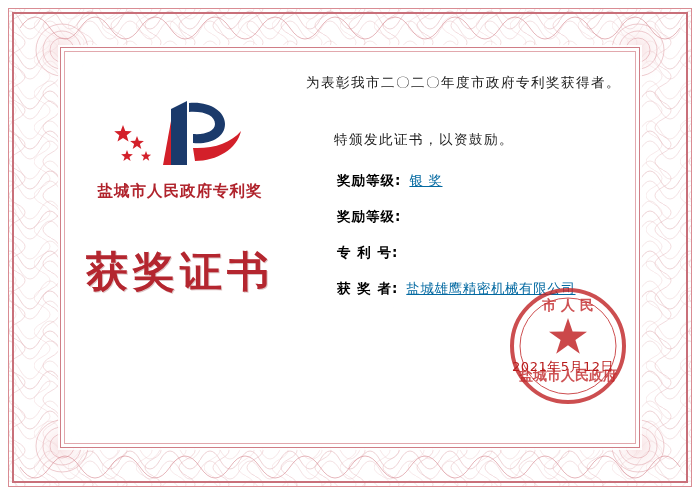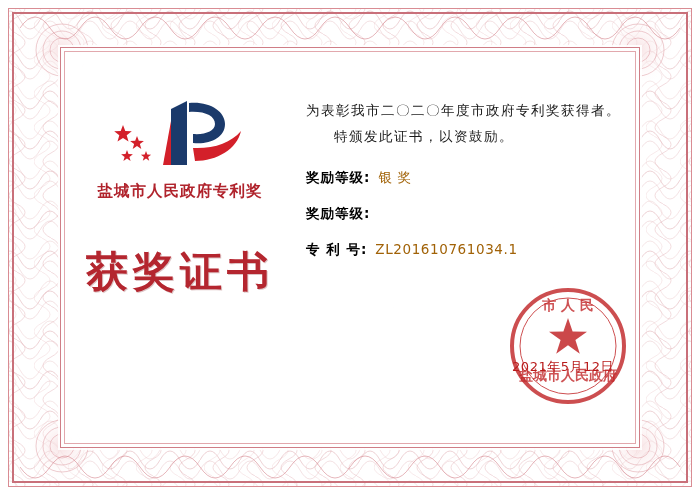--- a/index.html
+++ b/index.html
@@ -107,55 +107,58 @@
     letter-spacing: 5px;
     color: #b4262f;
     font-weight: bold;
     white-space: nowrap;
     text-shadow: 1px 1px 0 rgba(120,20,25,0.25);
   }
 
   .right-col {
     flex: 1;
     position: relative;
-    padding: 46px 10px 0 10px;
+    padding: 18px 10px 0 10px;
     box-sizing: border-box;
     font-family: "DejaVu Sans", sans-serif;
     color: #1a1a1a;
   }
 
   .para {
     font-size: 13.5px;
     line-height: 26px;
     letter-spacing: 1.5px;
   }
   .para-indent {
     text-indent: 28px;
+    margin-top: 31px;
   }
 
   .fields {
     margin-top: 20px;
+    margin-left: 31px;
   }
   .field-row {
     display: flex;
     align-items: baseline;
     margin-bottom: 18px;
     font-size: 13.5px;
   }
   .field-label {
     font-weight: bold;
     letter-spacing: 1px;
     white-space: nowrap;
     color: #000;
   }
   .field-value {
     margin-left: 8px;
     letter-spacing: 0.6px;
-    color: #a16207;
-    white-space: nowrap;
+    color: #0369a1;
+    white-space: nowrap;
+    text-decoration: underline;
   }
 
   
   .seal {
     position: absolute;
     right: 6px;
     bottom: 36px;
     width: 124px;
     height: 124px;
     pointer-events: none;
@@ -267,23 +270,26 @@
           <span class="field-label">奖励等级:</span>
           <span class="field-value">银  奖</span>
         </div>
 
         <div class="field-row">
           <span class="field-label">奖励等级:</span>
         </div>
 
         <div class="field-row">
           <span class="field-label">专 利 号:</span>
-          <span class="field-value">ZL201610761034.1</span>
         </div>
 
+        <div class="field-row">
+          <span class="field-label">获 奖 者:</span>
+          <span class="field-value">盐城雄鹰精密机械有限公司</span>
+        </div>
 
       </div>
 
       <svg class="seal" viewBox="0 0 124 124" xmlns="http://www.w3.org/2000/svg">
         <g opacity="0.82" fill="none" stroke="#c2282a">
           <circle cx="62" cy="62" r="56" stroke-width="4"></circle>
           <circle cx="62" cy="62" r="48" stroke-width="1"></circle>
         </g>
         <g opacity="0.85" fill="#c2282a">
           <polygon points="62,34 66.6,47.6 81,47.7 69.4,56 73.8,69.7 62,61.3 50.2,69.7 54.6,56 43,47.7 57.4,47.6"></polygon>

